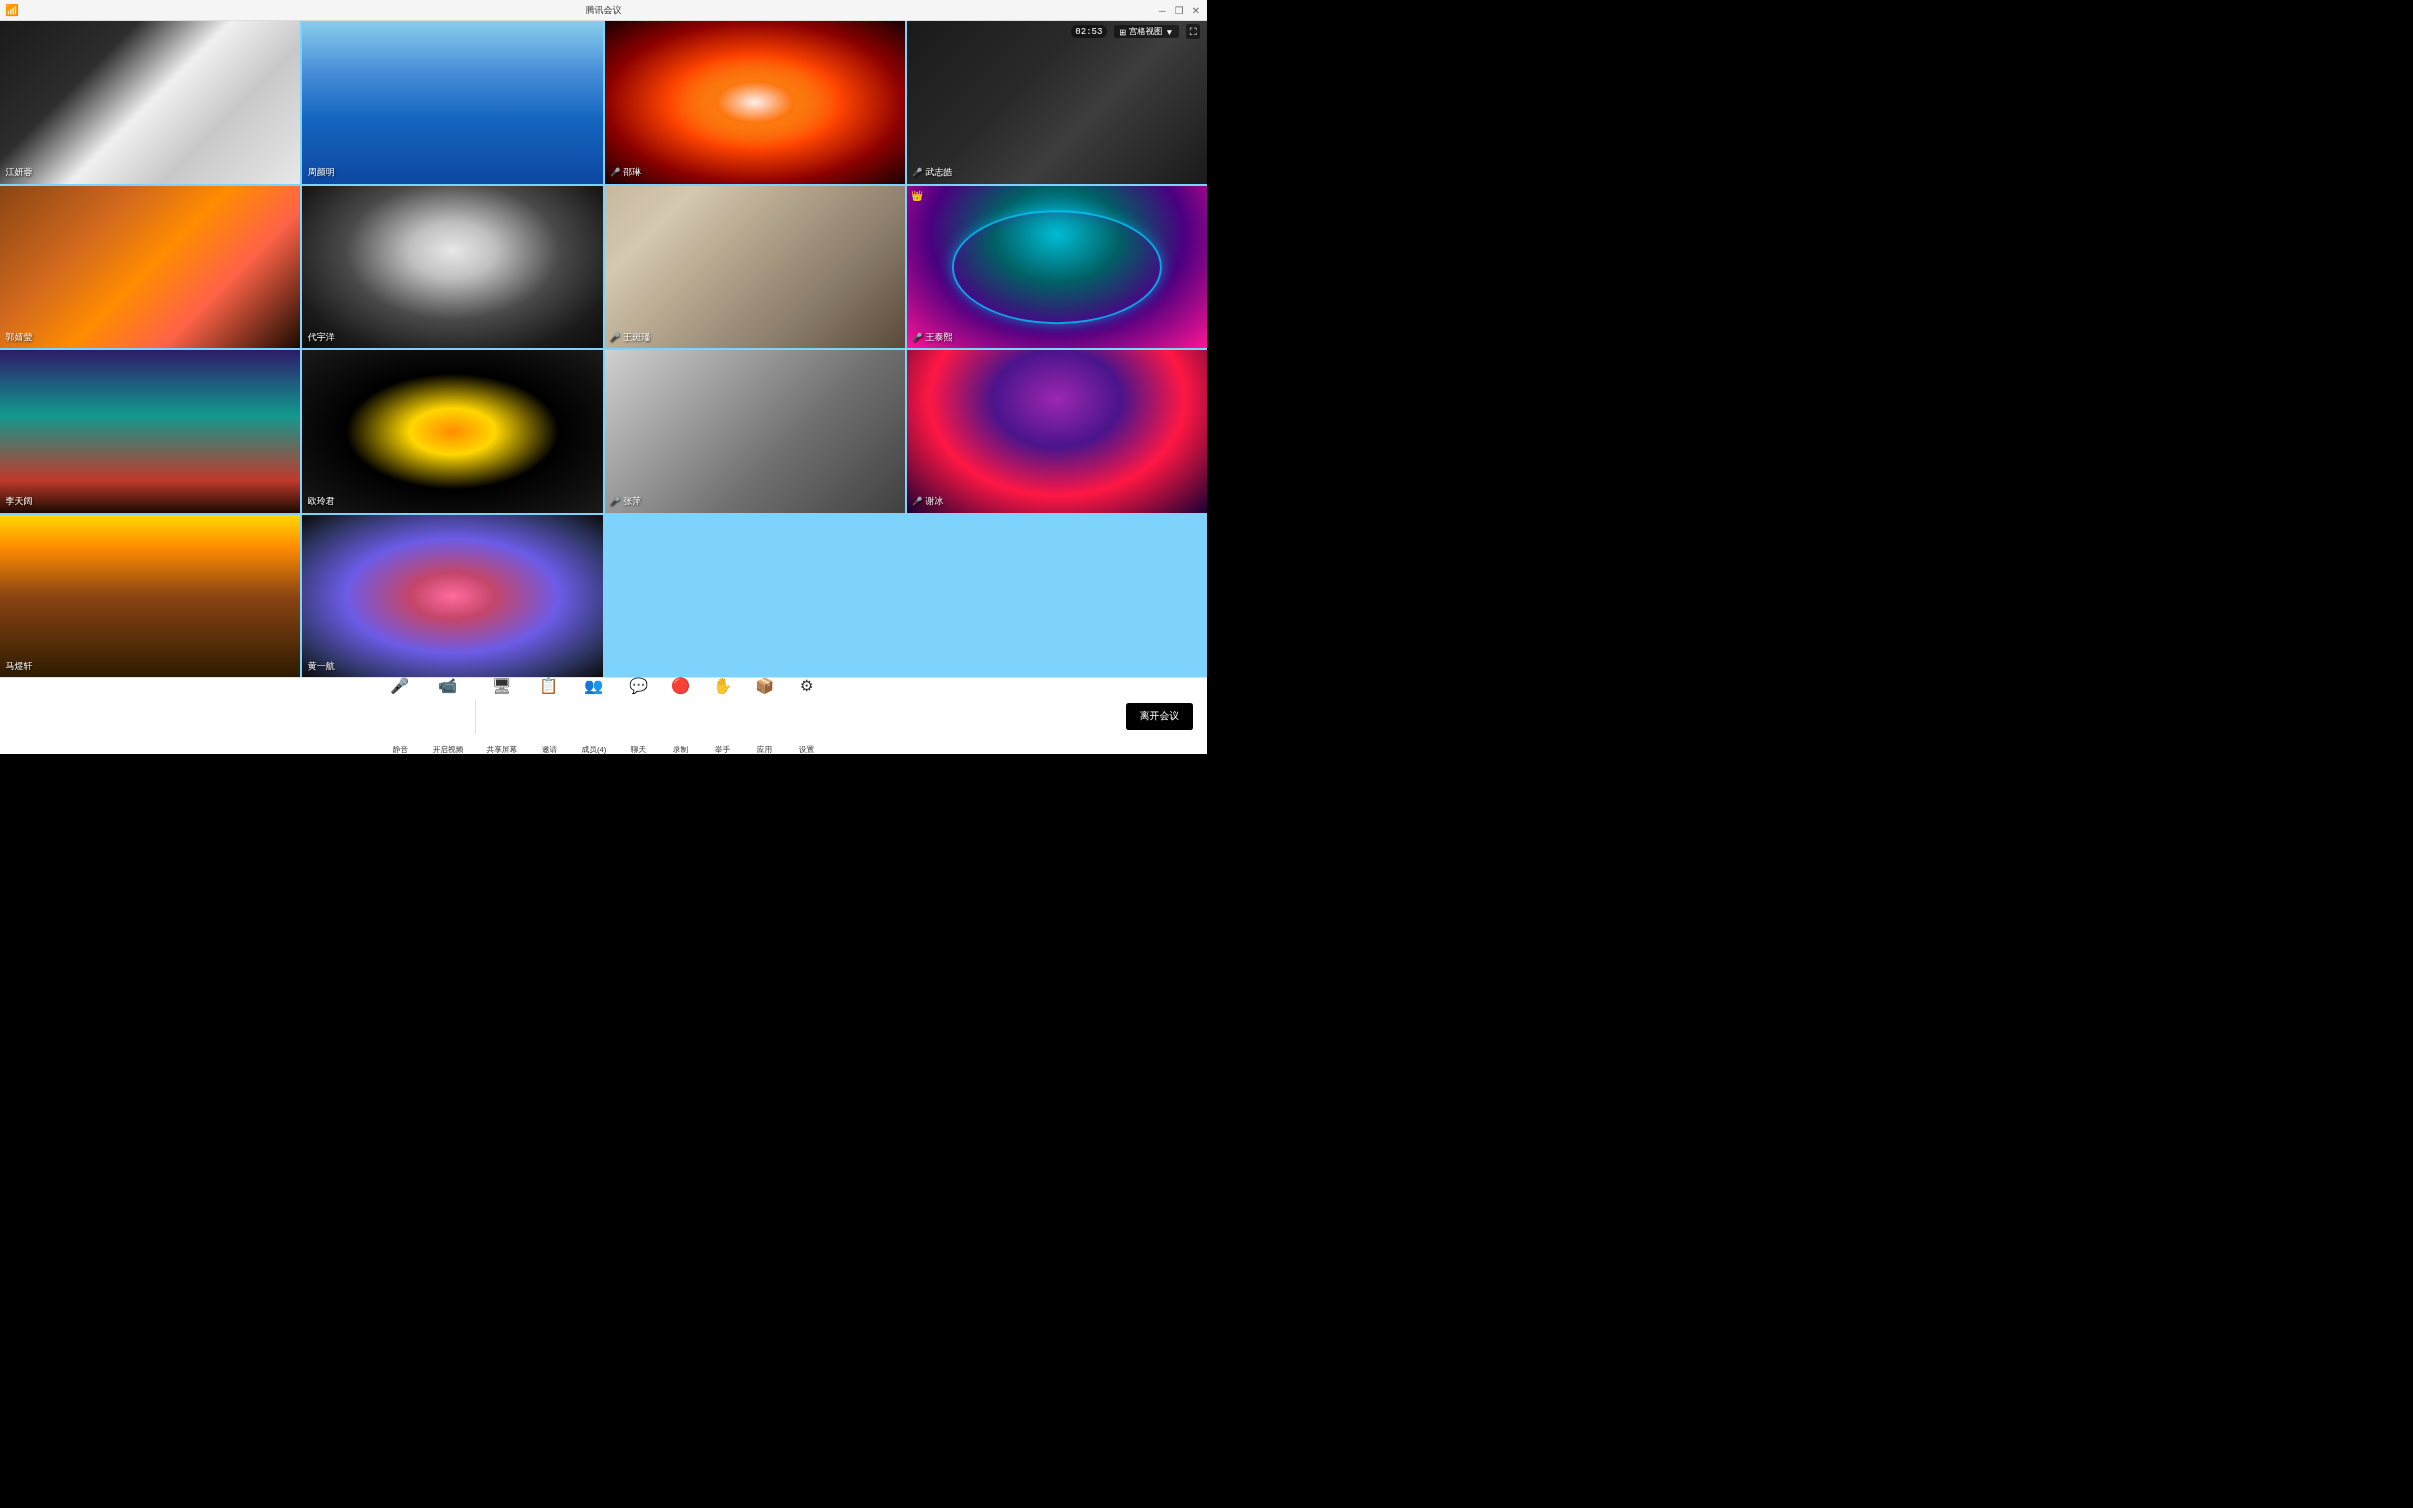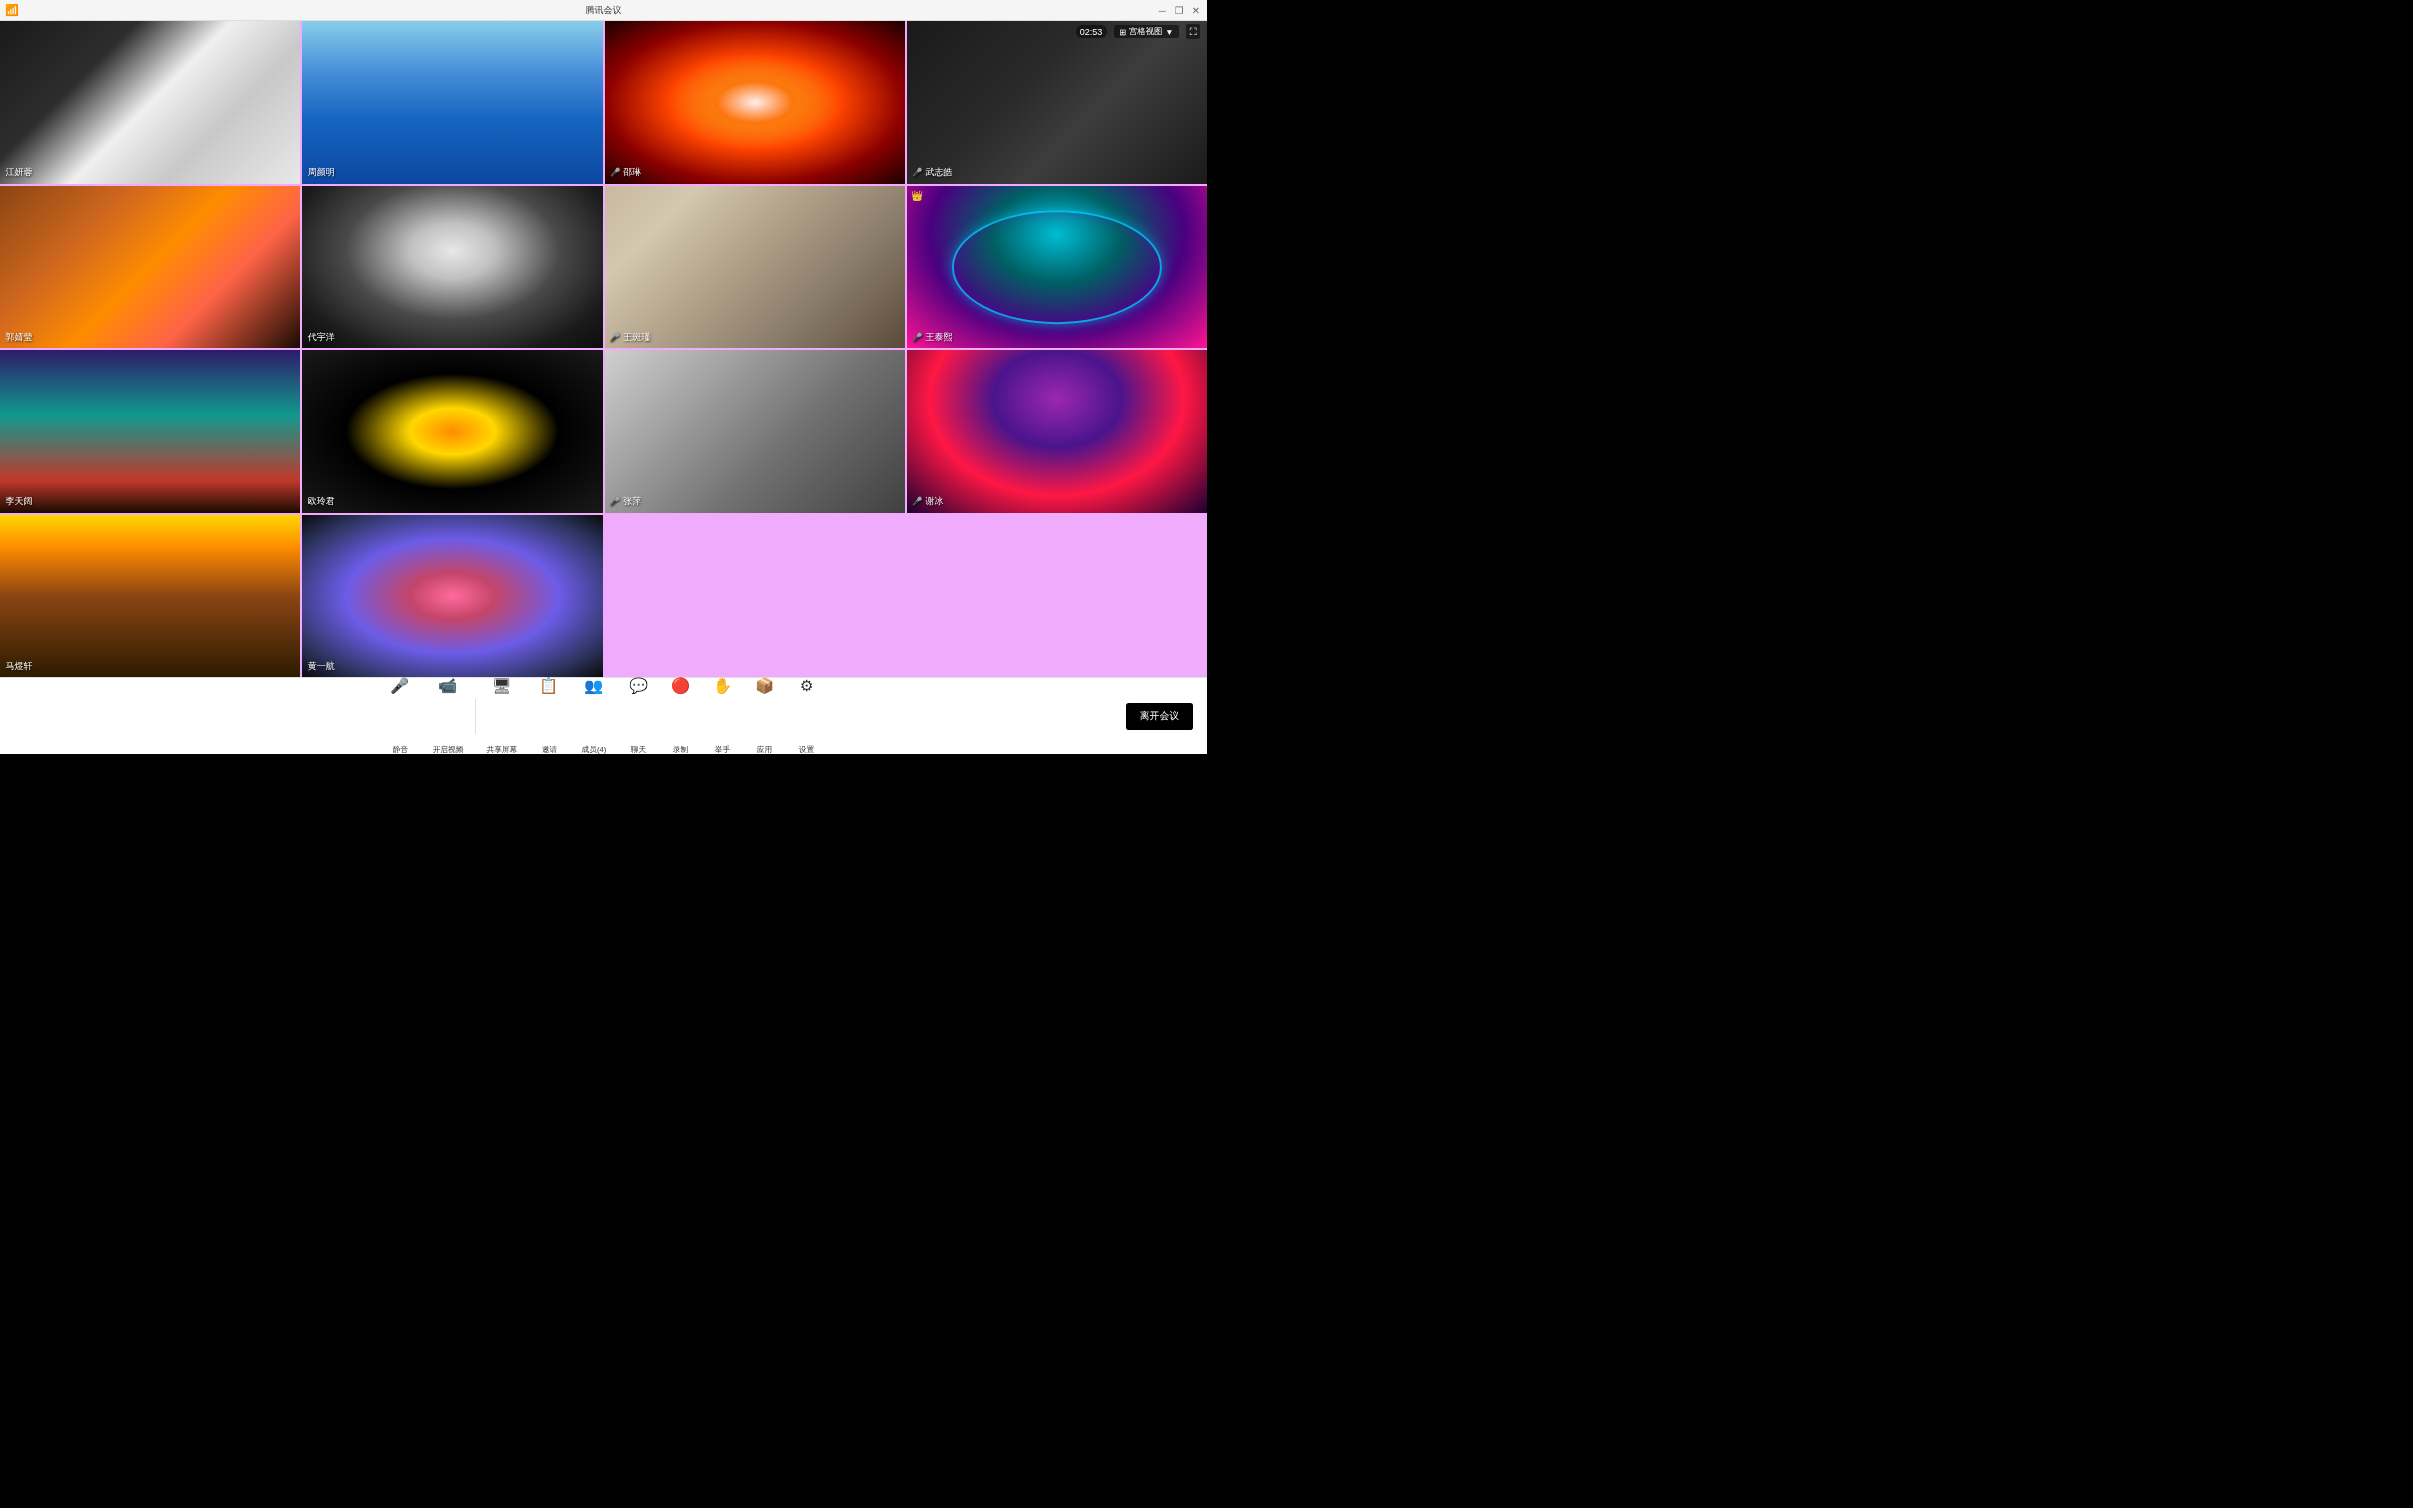--- a/index.html
+++ b/index.html
@@ -67,20 +67,21 @@
       padding-right: 7px;
       background: transparent;
       z-index: 10;
     }
     .meeting-time {
       color: #fff;
       font-size: 9px;
       background: rgba(0,0,0,0.5);
       padding: 1.4px 4.2px;
       border-radius: 6px;
+      font-family: Liberation Mono, monospace;
     }
     .grid-view-btn {
       color: #fff;
       font-size: 8.4px;
       background: rgba(0,0,0,0.5);
       padding: 1.4px 5.6px;
       border-radius: 2.1px;
       display: flex;
       align-items: center;
       gap: 2.8px;
@@ -99,21 +100,21 @@
     .video-grid {
       position: absolute;
       top: 21px;
       left: 0;
       right: 0;
       bottom: 77px;
       display: grid;
       grid-template-columns: repeat(4, 1fr);
       grid-template-rows: repeat(4, 1fr);
       gap: 2px;
-      background: #f0abfc;
+      background: #7dd3fc;
     }
 
     .video-cell {
       position: relative;
       overflow: hidden;
       background: #1a1a2e;
     }
 
     .video-cell .label {
       position: absolute;

